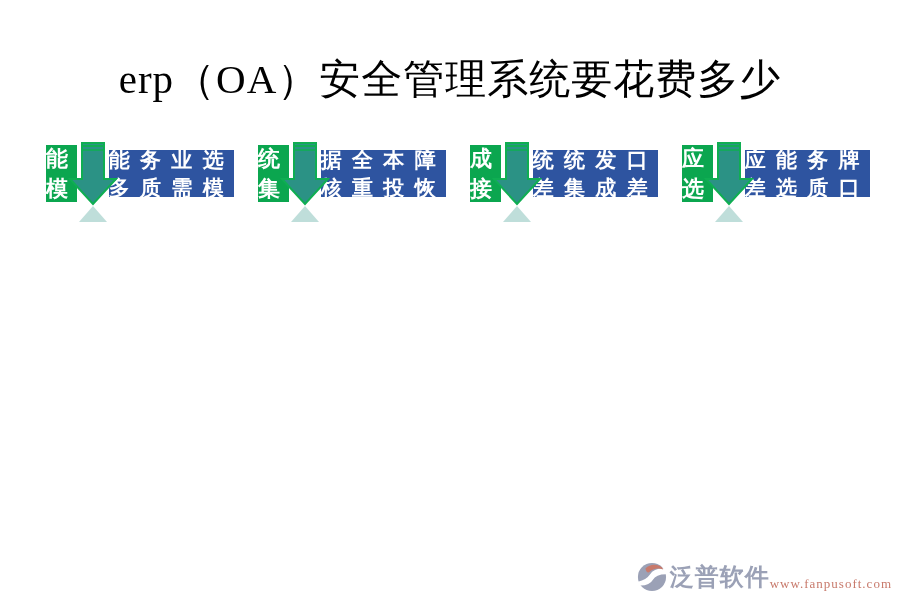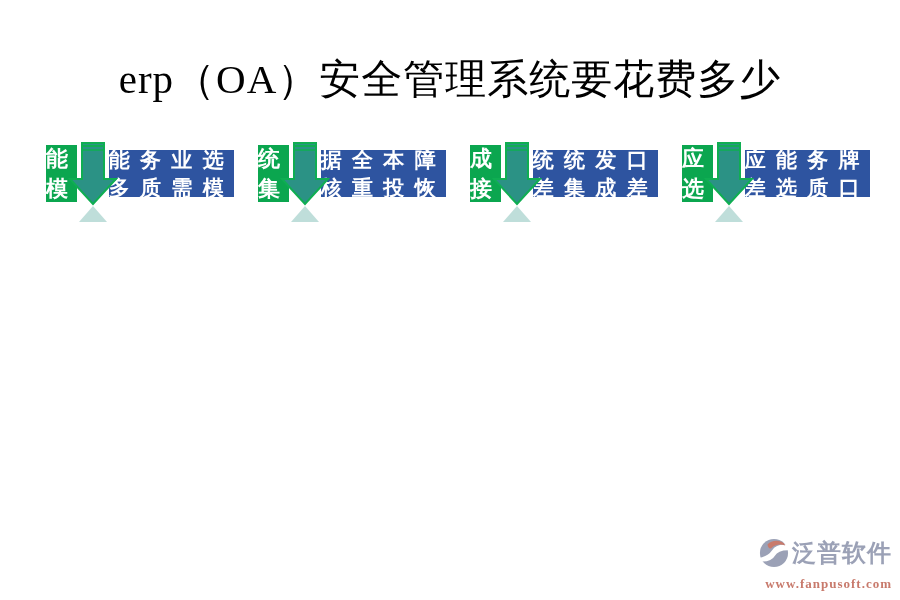--- a/index.html
+++ b/index.html
@@ -71,41 +71,40 @@
     font-family:"Liberation Serif","DejaVu Serif",serif;
     font-size:21px;
     font-weight:700;
     letter-spacing:2px;
     text-indent:2px;
   }
   .footer {
     position:absolute;
     right:8px; bottom:8px;
     display:flex;
-    flex-direction:column;
     align-items:flex-end;
   }
   .footer .brand-row {
     display:flex;
     align-items:center;
     gap:3px;
   }
   .footer .logo-icon svg { width:30px; height:30px; display:block; }
   .brand-name {
     font-family:"Liberation Serif","DejaVu Serif",serif;
     font-size:24px;
     font-weight:700;
     color:var(--logo_text,#9ba1b6);
     letter-spacing:1px;
     line-height:1.1;
   }
   .brand-url {
     font-family:"Liberation Serif","DejaVu Serif",serif;
     font-size:13px;
-    font-weight:700;
+    font-weight:400;
     color:var(--logo_url,#c87a6c);
     letter-spacing:1px;
     margin-top:8px;
   }
 </style>
 </head>
 <body>
 
 <div class="title">erp（OA）安全管理系统要花费多少</div>
 

